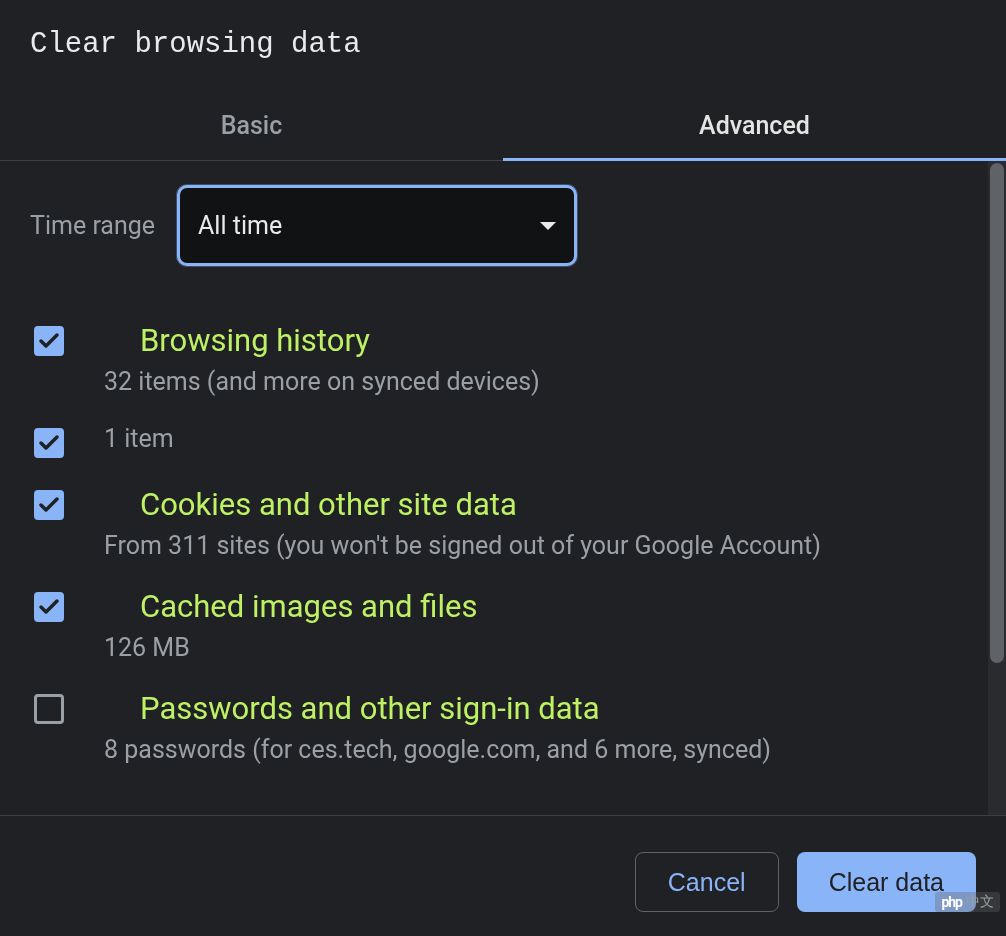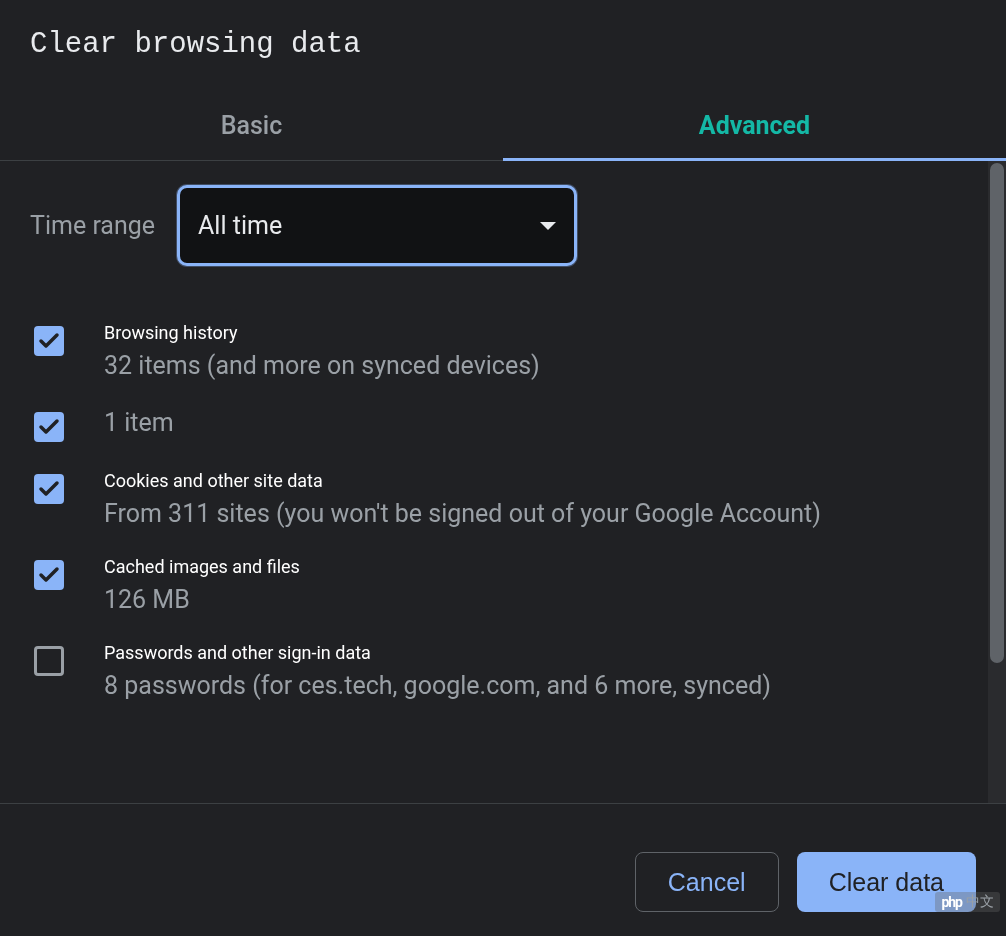--- a/index.html
+++ b/index.html
@@ -36,22 +36,21 @@
       flex: 1;
       text-align: center;
       padding: 18px 0 20px 0;
       font-size: 25px;
       font-weight: 500;
       color: #9aa0a6;
       cursor: pointer;
       position: relative;
     }
     .tab.active {
-      color: #14b8a6;
-      font-weight: bold;
+      color: #e5e5e5;
     }
     .tab.active::after {
       content: '';
       position: absolute;
       bottom: -1px;
       left: 0;
       right: 0;
       height: 3px;
       background: #8ab4f8;
     }
@@ -150,30 +149,31 @@
     .checkbox svg {
       width: 24px;
       height: 24px;
     }
     .option-text {
       display: flex;
       flex-direction: column;
       gap: 8px;
     }
     .option-title {
-      font-size: 18px;
-      color: #ffffff;
+      font-size: 31px;
+      color: #bef264;
+      margin-left: 36px;
     }
     .option-subtitle {
       font-size: 25px;
       color: #9aa0a6;
     }
     .footer {
       border-top: 1px solid #3c4043;
-      padding: 48px 30px 24px 0;
+      padding: 36px 30px 24px 0;
       display: flex;
       justify-content: flex-end;
       gap: 18px;
       background: #202124;
     }
     .btn {
       height: 60px;
       padding: 0 32px;
       border-radius: 8px;
       font-size: 25px;

